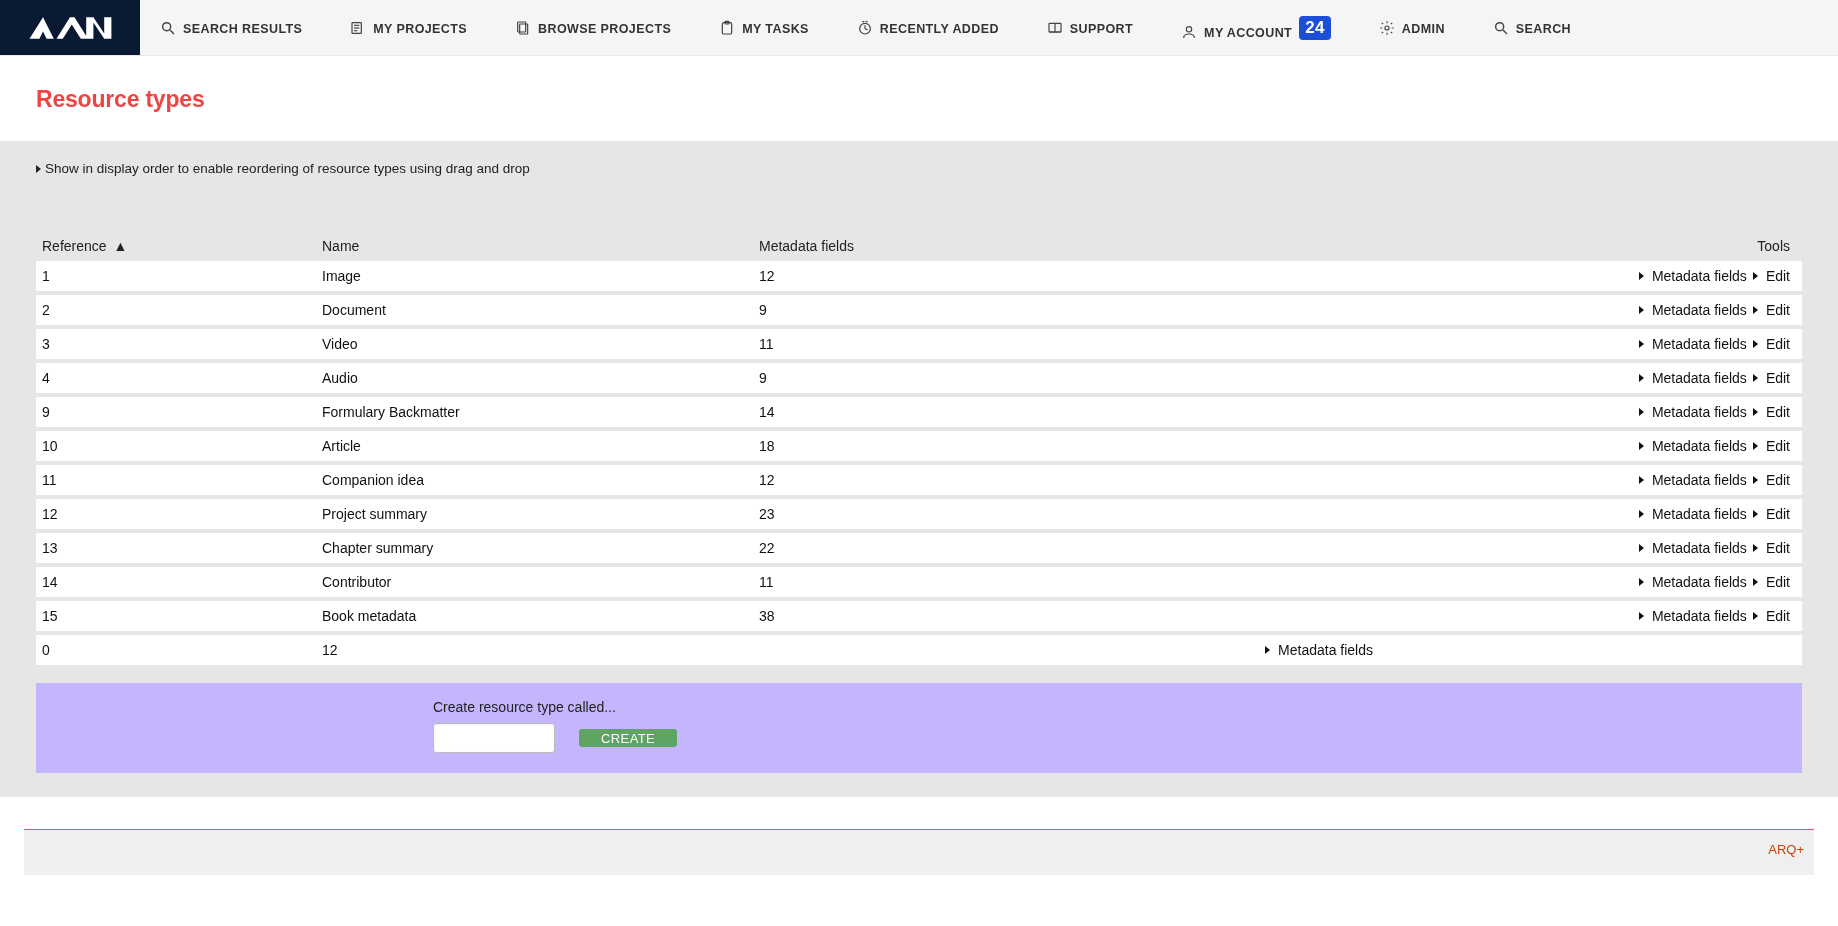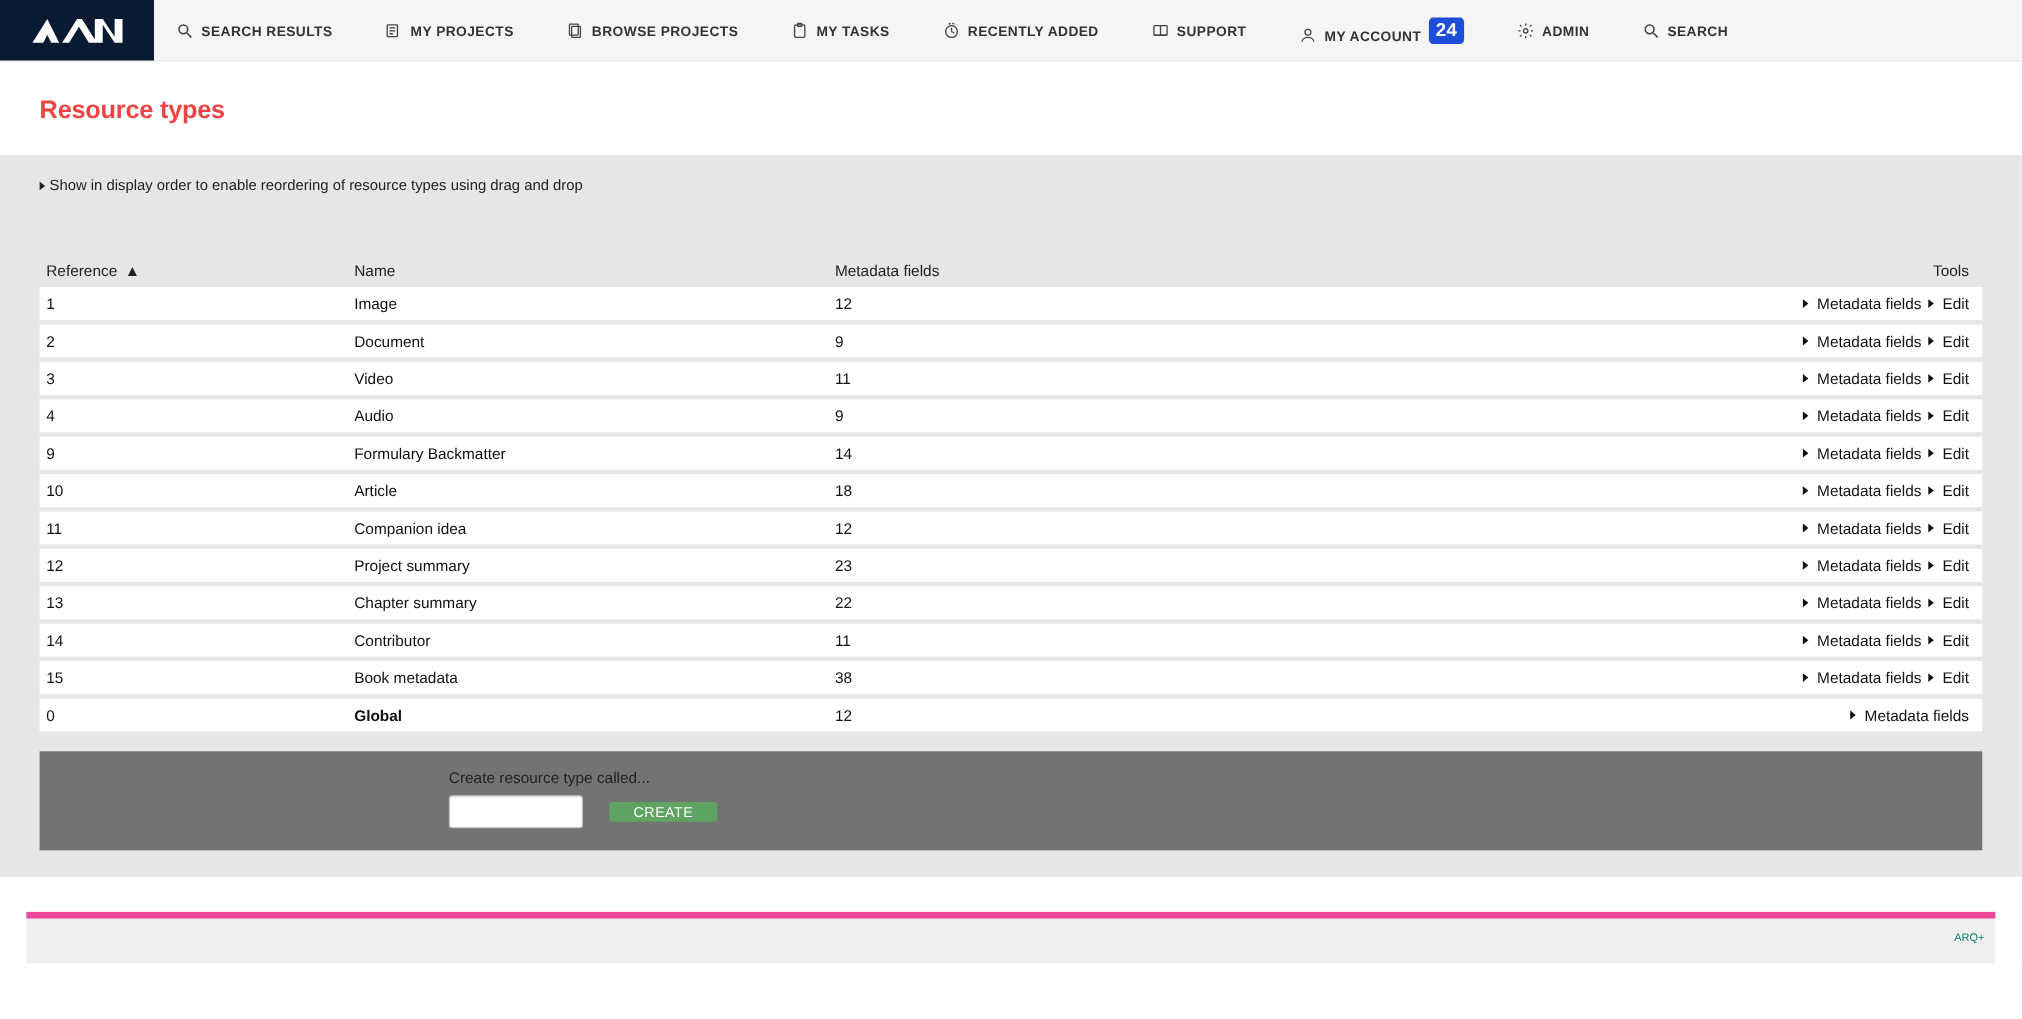--- a/index.html
+++ b/index.html
@@ -121,23 +121,23 @@
     align-items: center;
     gap: 4px;
     font-size: 14px;
     color: #111;
     cursor: pointer;
   }
   .tool-link .caret { border-left-color:#111; }
   .sort-ind { margin-left: 3px; }
   
   .create-box {
-    background: #737373;
+    background: #c4b5fd;
     margin-top: 18px;
-    padding: 16px 2px 20px;
+    padding: 16px 27px 20px;
     display: grid;
     grid-template-columns: 370px auto 1fr;
     align-items: start;
   }
   .create-label {
     grid-column: 2;
     font-size: 14px;
     color: #222;
     margin-bottom: 8px;
   }
@@ -162,26 +162,26 @@
     border: none;
     height: 18px;
     padding: 0 22px;
     font-size: 13px;
     letter-spacing: 0.4px;
     border-radius: 3px;
     cursor: pointer;
   }
   
   .footer {
-    border-top: 6px solid #ec4899;
+    border-top: 1px solid #ec4899;
     margin: 32px 24px 0;
     padding: 12px 10px 18px;
     text-align: right;
-    font-size: 10px;
-    color: #0f766e;
+    font-size: 13px;
+    color: #c2410c;
     background: #efefef;
   }
   .global-bold { font-weight: 700; }
 </style>
 </head>
 <body>
 
 <div class="topnav">
   <div class="logo">
     <svg viewBox="0 0 100 32">
@@ -396,21 +396,20 @@
           <div class="rt-cell">15</div>
           <div class="rt-cell">Book metadata</div>
           <div class="rt-cell">38</div>
           <div class="rt-tools">
             <span class="tool-link"><span class="caret"></span>Metadata fields</span>
             <span class="tool-link"><span class="caret"></span>Edit</span>
           </div>
         </div>
         <div class="rt-row">
           <div class="rt-cell">0</div>
-          <div class="rt-cell global-bold">Global</div>
           <div class="rt-cell">12</div>
           <div class="rt-tools">
             <span class="tool-link"><span class="caret"></span>Metadata fields</span>
           </div>
         </div>
       </div>
   </div>
 
   <div class="create-box">
     <div></div>

